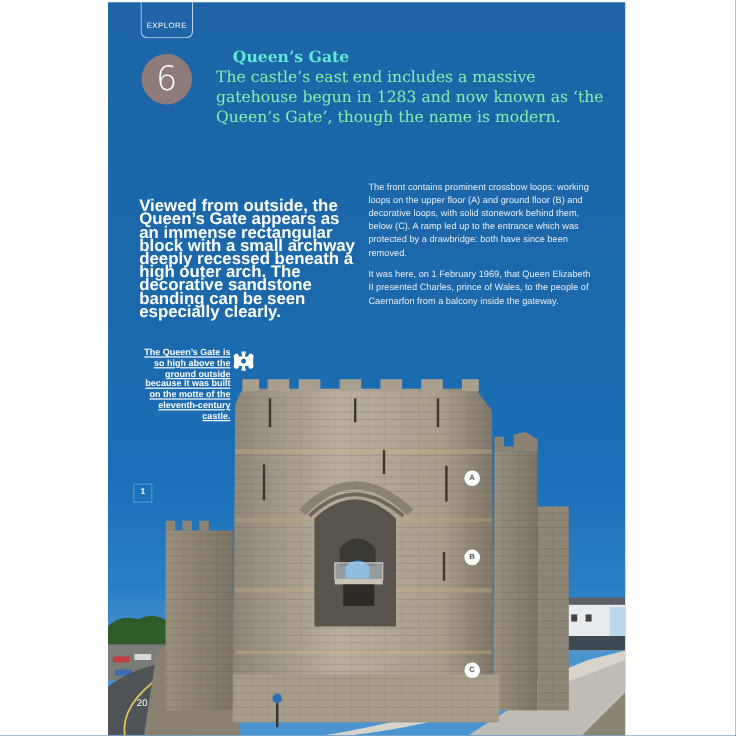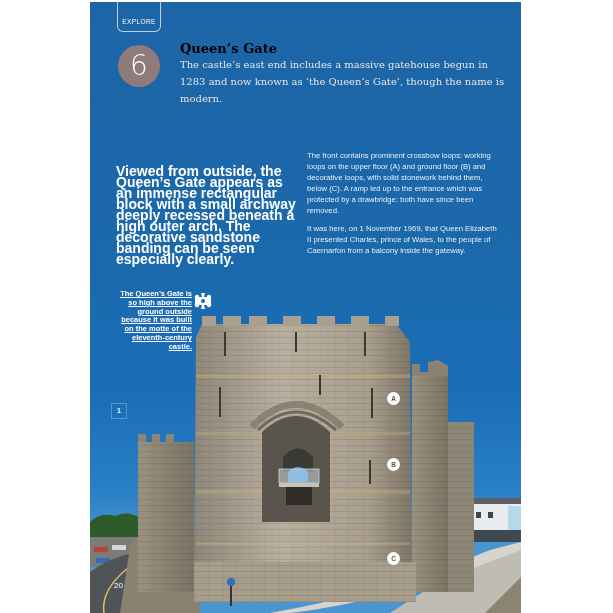--- a/index.html
+++ b/index.html
@@ -24,26 +24,26 @@
     .explore-label {
       position: absolute; left: 0; right: 0; bottom: 6px; text-align: center;
       color: #ffffff; font-size: 6.5px; letter-spacing: 0.4px;
     }
     .num-badge {
       position: absolute; left: 28px; top: 43px; width: 42px; height: 42px; border-radius: 50%;
       background: #8f7c7a; color: #ffffff; font-size: 28px; text-align: center; line-height: 42px;
       font-family: "DejaVu Sans", sans-serif; font-weight: 200;
     }
     .title {
-      position: absolute; left: 90px; top: 39px; color: #000000;
+      position: absolute; left: 104px; top: 39px; color: #5eead4;
       font-family: "DejaVu Serif", serif; font-weight: bold; font-size: 13px;
     }
     .subtitle {
-      position: absolute; left: 90px; top: 54px; width: 330px; color: #e5e5e5;
-      font-family: "DejaVu Serif", serif; font-size: 10px; line-height: 17px;
+      position: absolute; left: 90px; top: 54px; width: 330px; color: #86efac;
+      font-family: "DejaVu Serif", serif; font-size: 13px; line-height: 17px;
     }
     .intro {
       position: absolute; left: 26px; top: 164px; width: 185px; color: #ffffff;
       font-size: 14px; line-height: 11px; font-weight: bold;
     }
     .body-col {
       position: absolute; left: 217px; top: 148px; width: 190px; color: #e8eff7;
       font-size: 7.7px; line-height: 11px;
     }
     .body-col p { margin: 0 0 7px 0; }
@@ -176,21 +176,21 @@
     <span class="explore-label">EXPLORE</span>
   </div>
 
   <div class="num-badge">6</div>
   <div class="title">Queen’s Gate</div>
   <div class="subtitle">The castle’s east end includes a massive gatehouse begun in 1283 and now known as ‘the Queen’s Gate’, though the name is modern.</div>
 
   <div class="intro">Viewed from outside, the Queen’s Gate appears as an immense rectangular block with a small archway deeply recessed beneath a high outer arch. The decorative sandstone banding can be seen especially clearly.</div>
   <div class="body-col">
     <p>The front contains prominent crossbow loops: working loops on the upper floor (A) and ground floor (B) and decorative loops, with solid stonework behind them, below (C). A ramp led up to the entrance which was protected by a drawbridge: both have since been removed.</p>
-    <p>It was here, on 1 November 1969, that Queen Elizabeth II presented Charles, prince of Wales, to the people of Caernarfon from a balcony inside the gateway.</p>
+    <p>It was here, on 1 February 1969, that Queen Elizabeth II presented Charles, prince of Wales, to the people of Caernarfon from a balcony inside the gateway.</p>
   </div>
 
   <div class="caption">The Queen’s Gate is so high above the ground outside because it was built on the motte of the eleventh-century castle.</div>
   <svg class="cross-icon" viewBox="0 0 18 18">
     <path d="M7,1 h4 l-1,4 h3 l0,-1 a2,2 0 0 1 4,2 v6 a2,2 0 0 1 -4,2 l0,-1 h-3 l1,4 h-4 l1,-4 h-3 l0,1 a2,2 0 0 1 -4,-2 v-6 a2,2 0 0 1 4,-2 l0,1 h3 Z" fill="#ffffff"></path>
     <circle cx="9" cy="9" r="2" fill="#1c67a8"></circle>
   </svg>
 
   <div class="fig-num">1</div>
 

